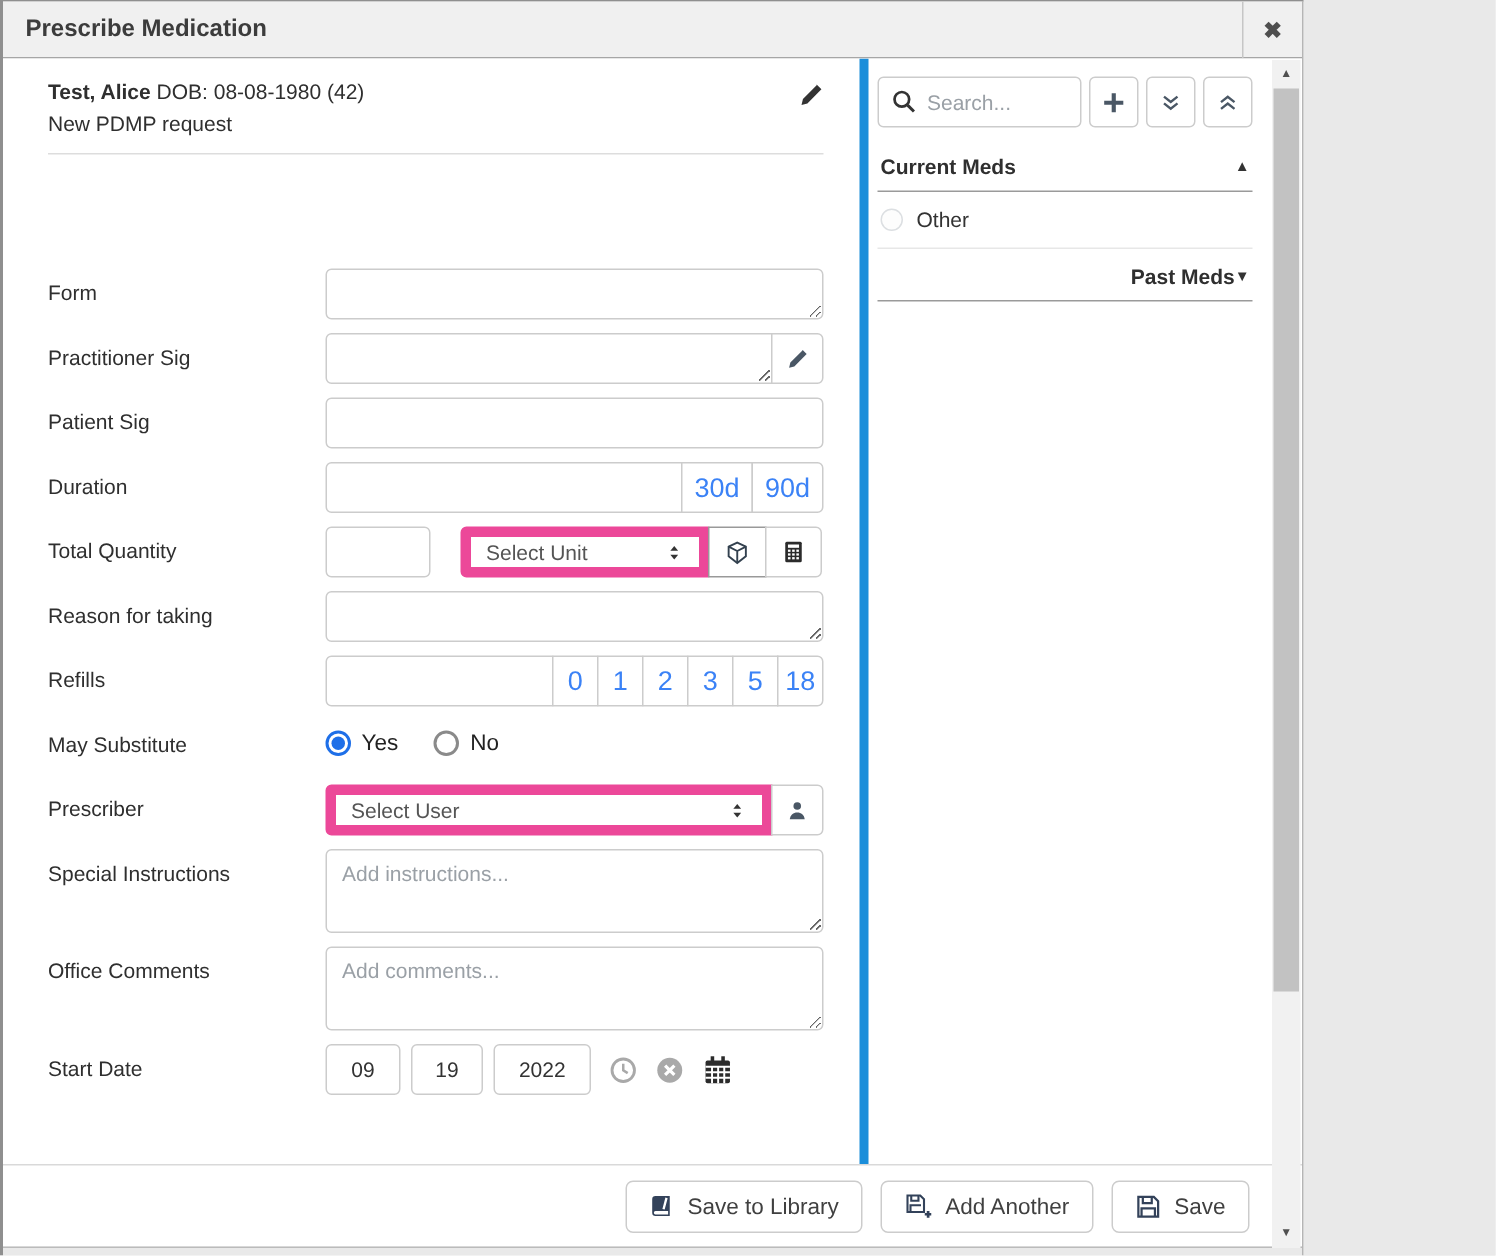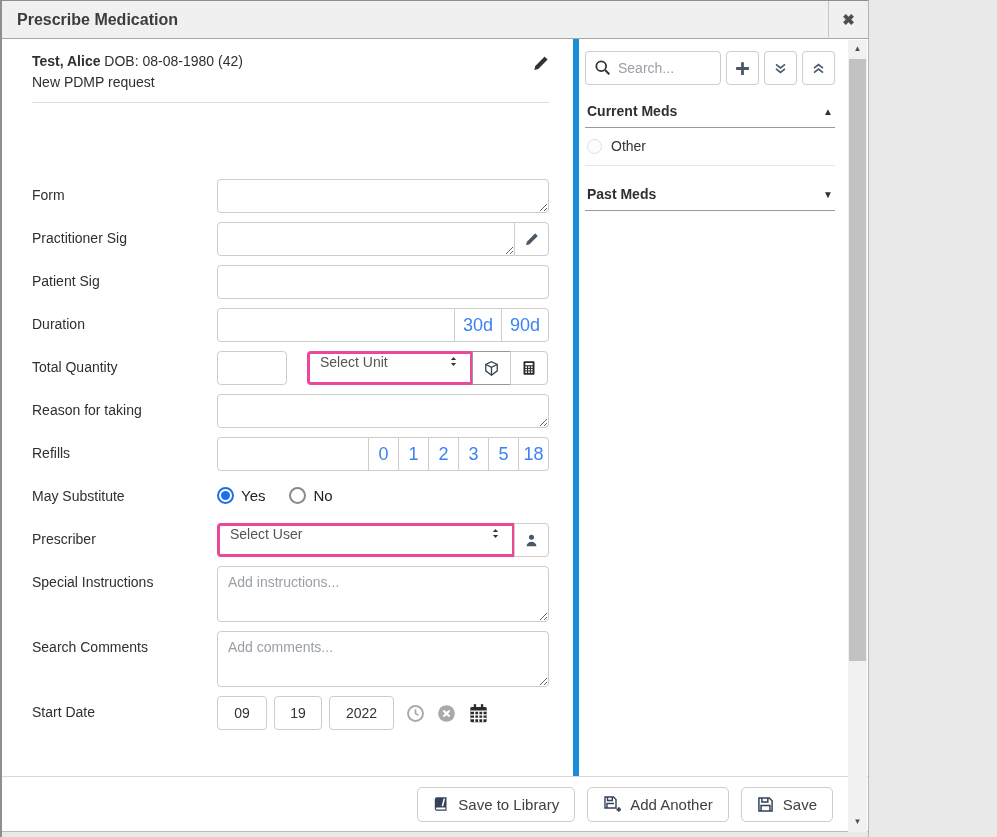--- a/index.html
+++ b/index.html
@@ -46,21 +46,21 @@
   .igroup > :last-child  { border-radius:0 4px 4px 0; }
   .igroup > :not(:first-child) { margin-left:-1px; }
   .grp-input { flex:1; padding:0 10px; min-width:0; }
   .grp-ta { flex:1; padding:7px 10px; resize:both; min-width:0; height:34px; }
   .preset-btn { display:flex; align-items:center; justify-content:center; font-size:18px;
                 color:#3b82f6; cursor:pointer; user-select:none; }
   .w48 { width:48px; } .w31 { width:31px; }
   .icon-btn34 { width:35px; display:flex; align-items:center; justify-content:center;
                 color:#4a5765; cursor:pointer; }
   
-  .select { display:flex; height:34px; border:3px solid #ec4899; border-radius:4px;
+  .select { display:flex; align-items:center; height:34px; border:7px solid #ec4899; border-radius:4px;
             background:#fff; padding:0 10px; font-size:14px; color:#555; cursor:pointer; }
   .select .sel-text { flex:1; }
   .sort-icon { color:#333; }
   
   .qty-input { width:70px; height:34px; padding:0 10px; margin-right:20px; }
   .qty-select { width:166px; border-radius:4px 0 0 4px; }
   .qty-cube { width:39px; height:34px; border:1px solid #999; margin-left:-1px; background:#fff;
               display:flex; align-items:center; justify-content:center; color:#33414f; cursor:pointer; }
   .qty-calc { width:38px; height:34px; border:1px solid #ccc; margin-left:-1px; border-radius:0 4px 4px 0;
               background:#fff; display:flex; align-items:center; justify-content:center; color:#2b2b2b; cursor:pointer; }
@@ -84,21 +84,21 @@
   .search-ic { position:absolute; left:9px; top:8px; color:#333; }
   .sq-btn { width:33px; height:34px; border:1px solid #ccc; border-radius:4px; background:#fff;
             display:flex; align-items:center; justify-content:center; color:#4a5765; cursor:pointer; }
   .sect-head { display:flex; align-items:center; justify-content:space-between;
                font-size:14px; font-weight:bold; color:#2f2f2f; padding:6px 2px 8px 2px;
                border-bottom:1px solid #9a9a9a; cursor:pointer; }
   .tri { font-size:10px; color:#333; }
   .other-row { display:flex; align-items:center; gap:9px; padding:10px 2px 11px 2px;
                border-bottom:1px solid #e7e7e7; font-size:14px; color:#333; cursor:pointer; }
   .radio-faint { width:15px; height:15px; border-radius:50%; border:1px solid #dcdfe2; background:#fdfdfd; }
-  .sect-head.past { margin-top:14px; }
+  .sect-head.past { margin-top:4px;justify-content:flex-end; }
   
   .modal-footer { height:55px; border-top:1px solid #d9d9d9; background:#fff;
                   display:flex; align-items:center; justify-content:flex-end; gap:12px; padding-right:35px; }
   .foot-btn { height:35px; border:1px solid #ccc; border-radius:5px; background:#fff;
               display:flex; align-items:center; gap:9px; padding:0 15px; font-size:15px; color:#404040;
               cursor:pointer; }
   .foot-btn .ic { color:#33425a; display:flex; }
   
   .extlink { width:16px; height:16px; background:#222; border-radius:3px; color:#fff;
              display:inline-flex; align-items:center; justify-content:center; font-size:11px;
@@ -298,21 +298,21 @@
       </div>
 
       <div class="frow">
         <div class="flabel">Special Instructions</div>
         <div class="ffield">
           <textarea class="ta-big" placeholder="Add instructions..." style=""></textarea>
         </div>
       </div>
 
       <div class="frow">
-        <div class="flabel">Search Comments</div>
+        <div class="flabel">Office Comments</div>
         <div class="ffield">
           <textarea class="ta-big" placeholder="Add comments..." style=""></textarea>
         </div>
       </div>
 
       <div class="frow">
         <div class="flabel">Start Date</div>
         <div class="ffield">
           <div class="date-row">
             <input class="date-in dm" value="09" style="">

